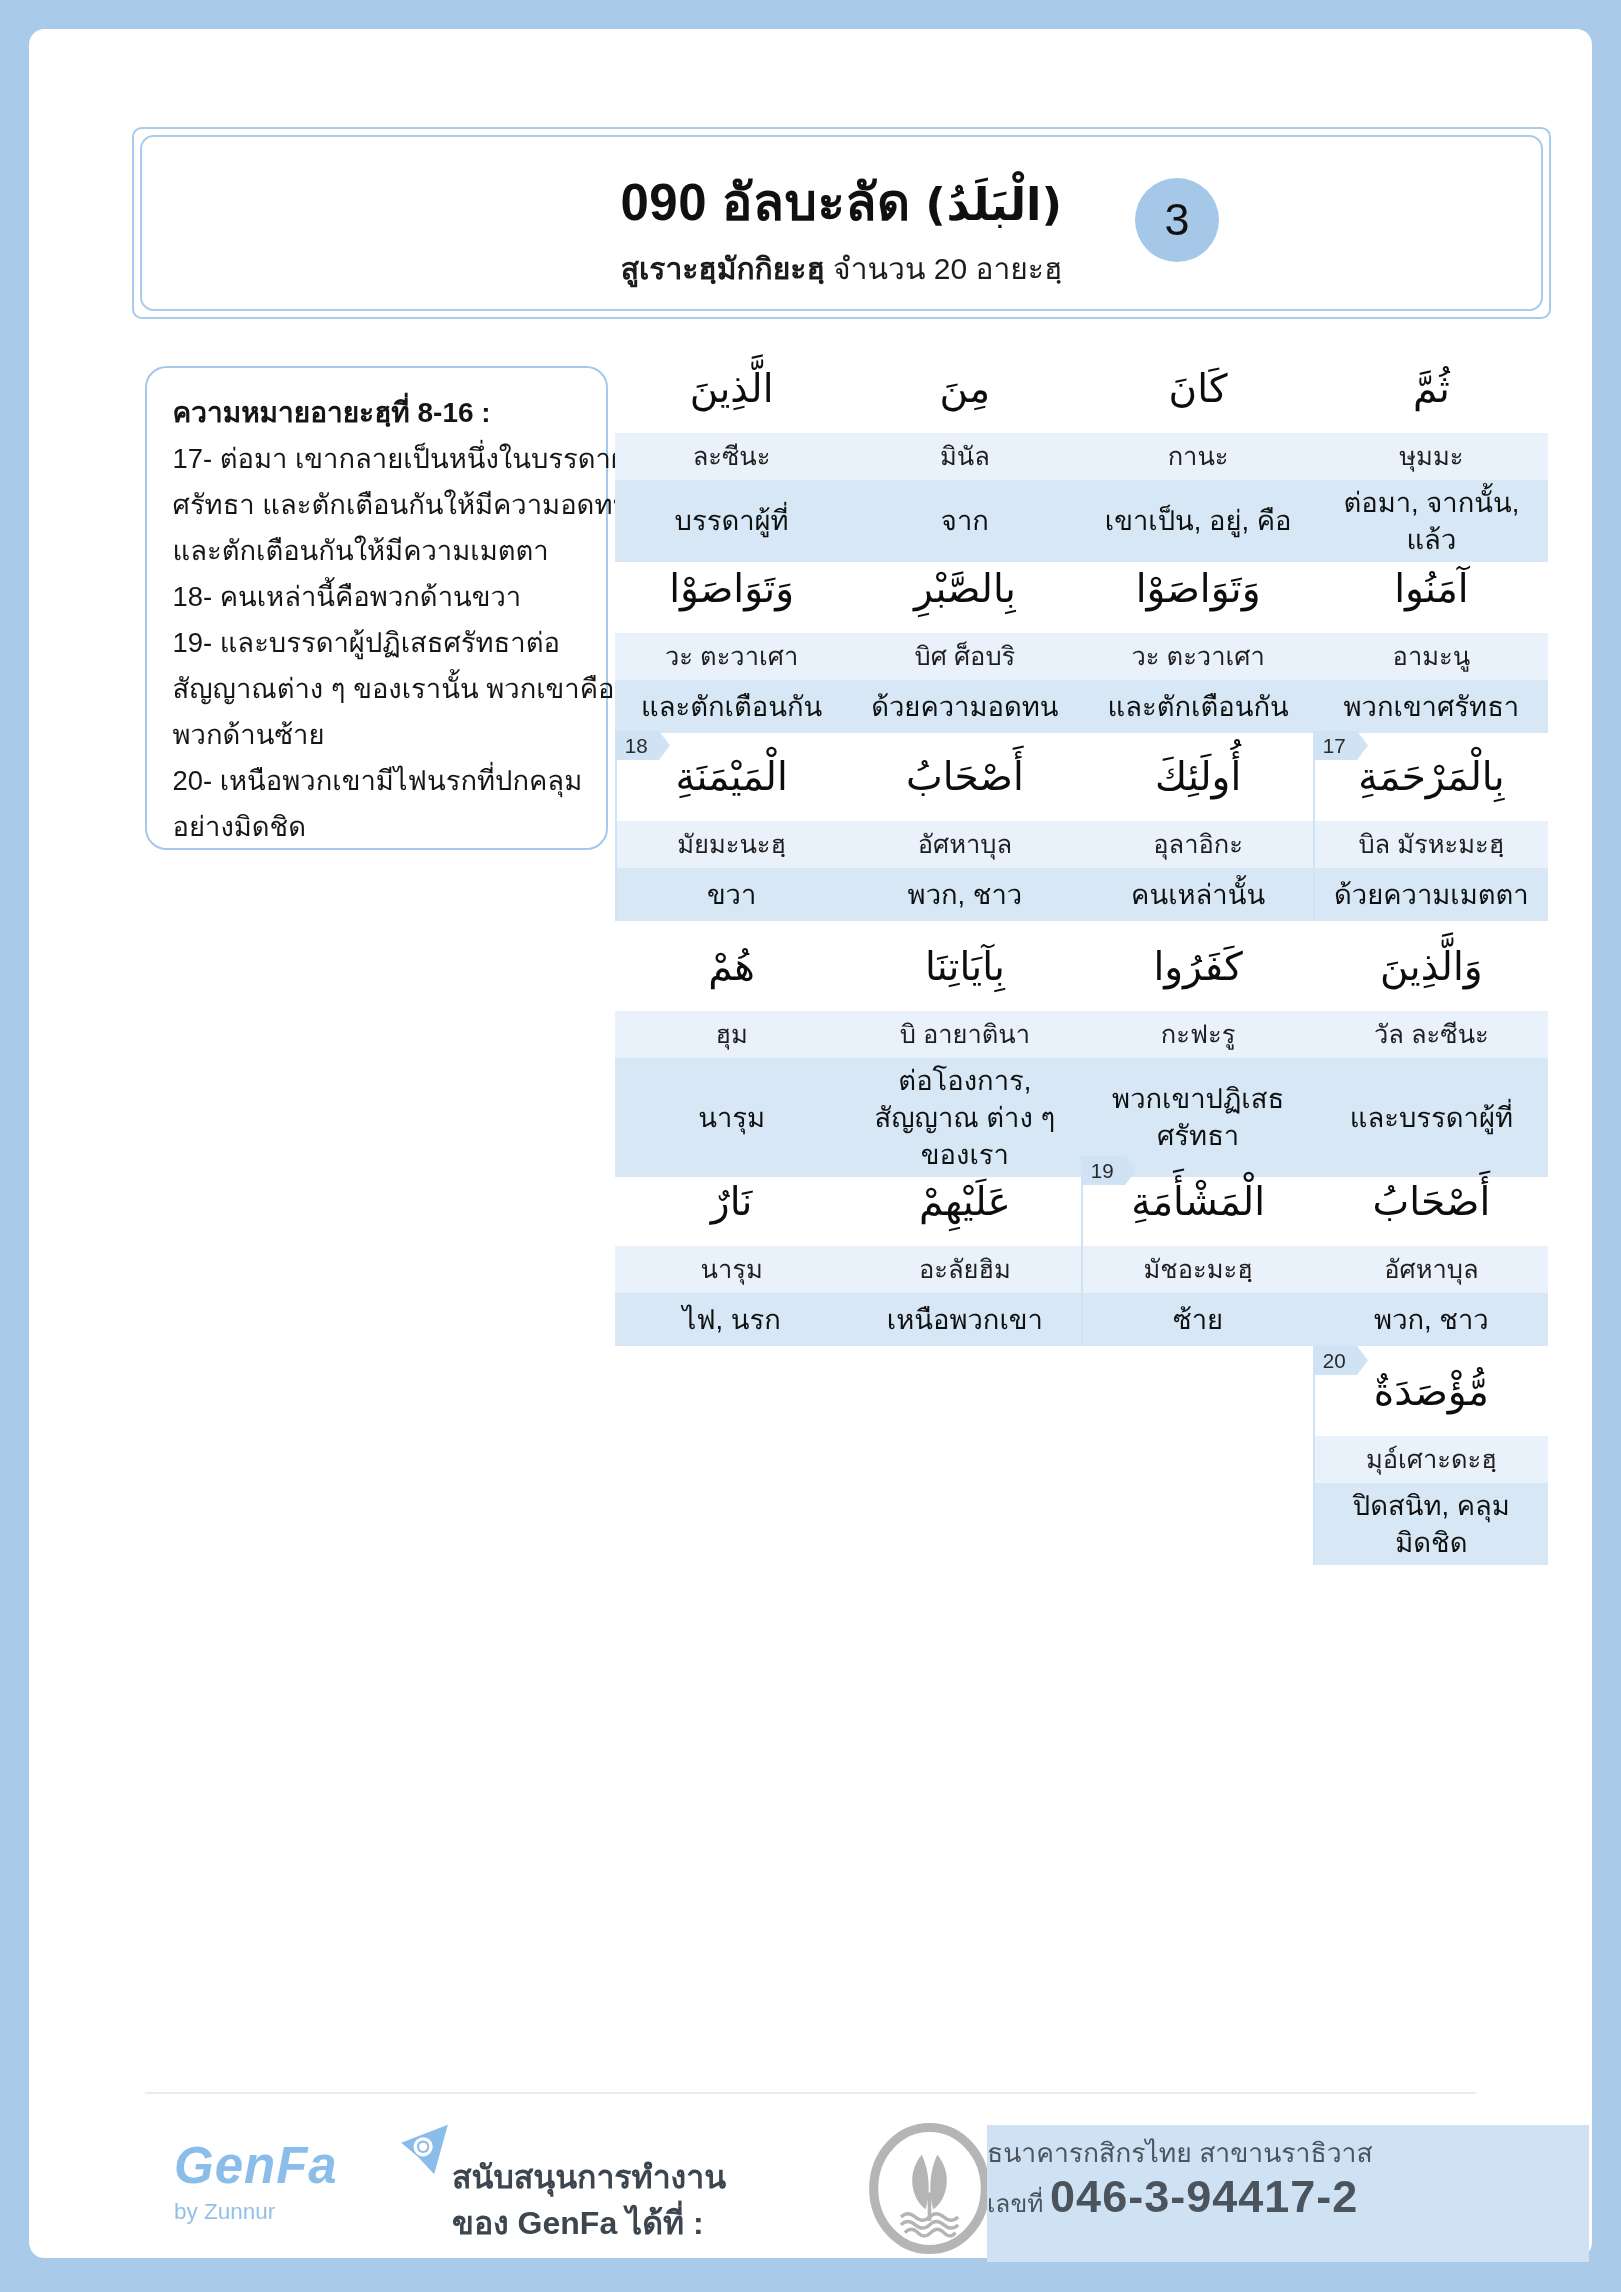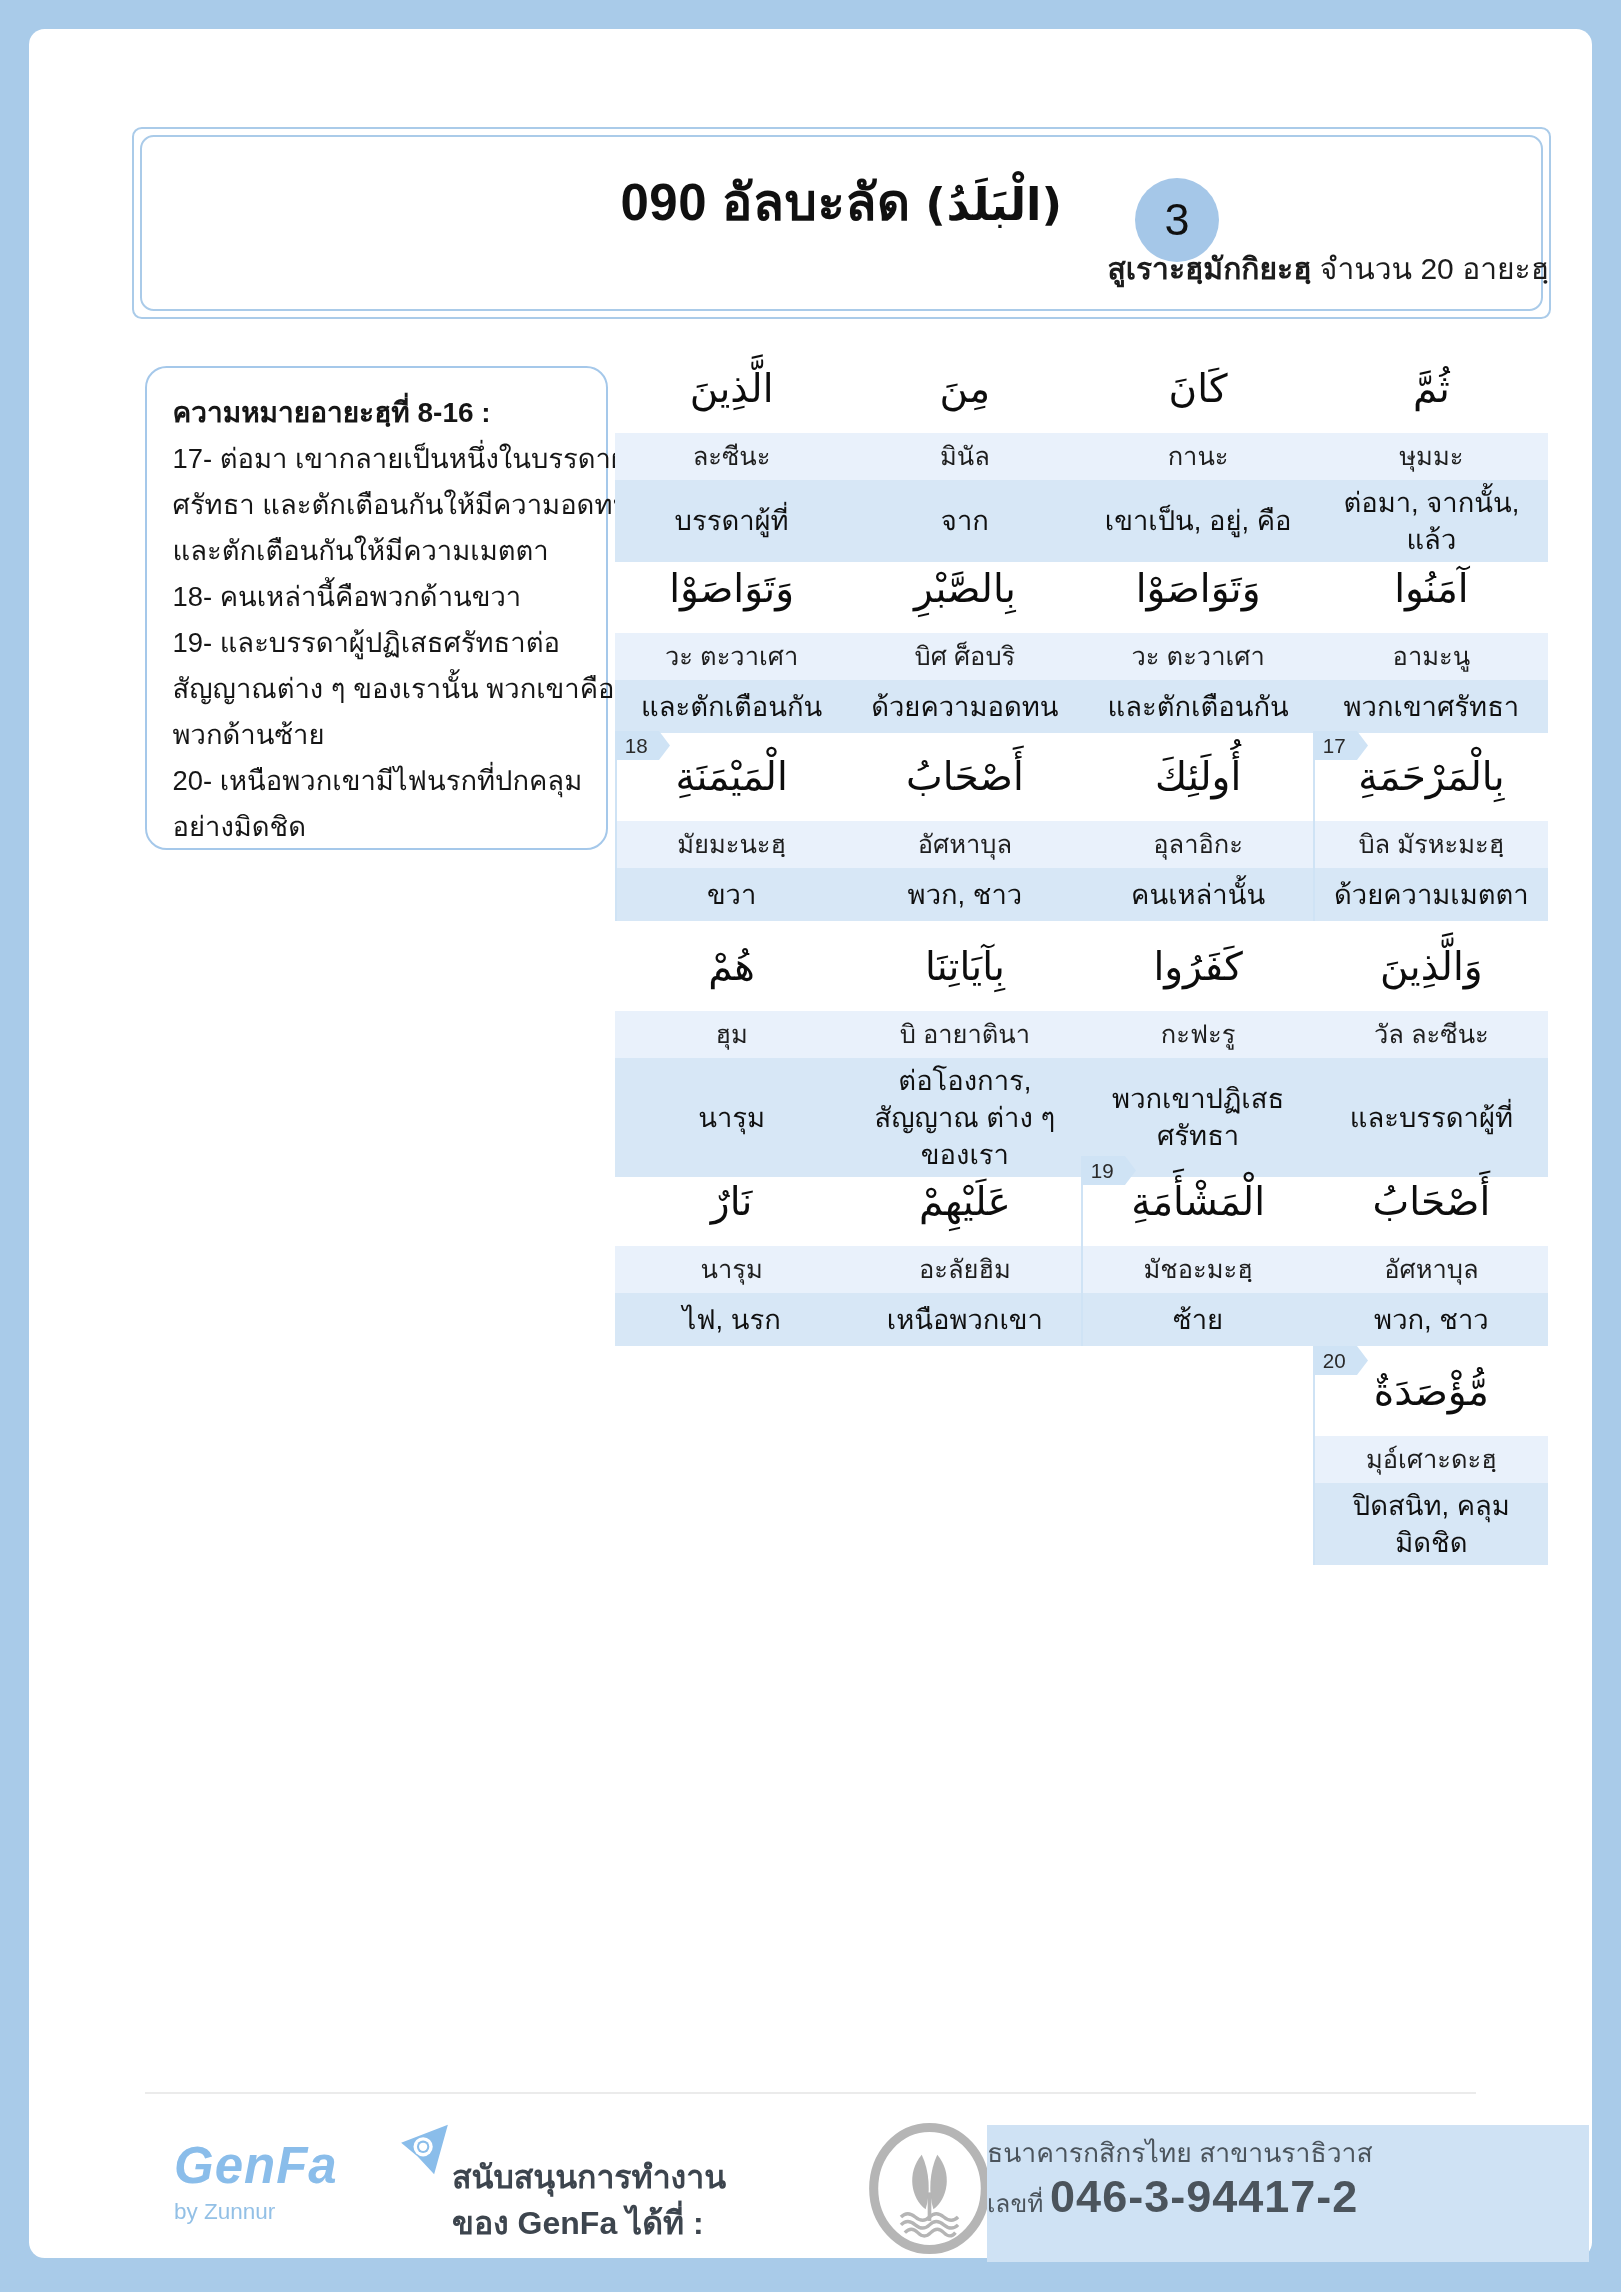--- a/index.html
+++ b/index.html
@@ -23,21 +23,21 @@
     border:2px solid #aacbe9; border-radius:13.7px;
   }
   .title {
     position:absolute; left:0; top:32px; width:100%;
     text-align:center; font-size:51px; font-weight:bold; color:#101010;
     letter-spacing:0.5px;
   }
   .title .ar { font-family:"DejaVu Sans",sans-serif; font-size:45px; font-weight:bold; }
   .subtitle {
     position:absolute; left:0; top:116px; width:100%;
-    text-align:right; font-size:30px; color:#1c1c1c;
+    text-align:center; font-size:30px; color:#1c1c1c;
   }
   .subtitle b { font-weight:bold; }
   .badge {
     position:absolute; left:1106px; top:149px; width:84px; height:84px;
     border-radius:50%; background:#a5c7e8;
     display:flex; align-items:center; justify-content:center;
     font-size:45px; color:#101010;
   }
   
   .sidebar {

